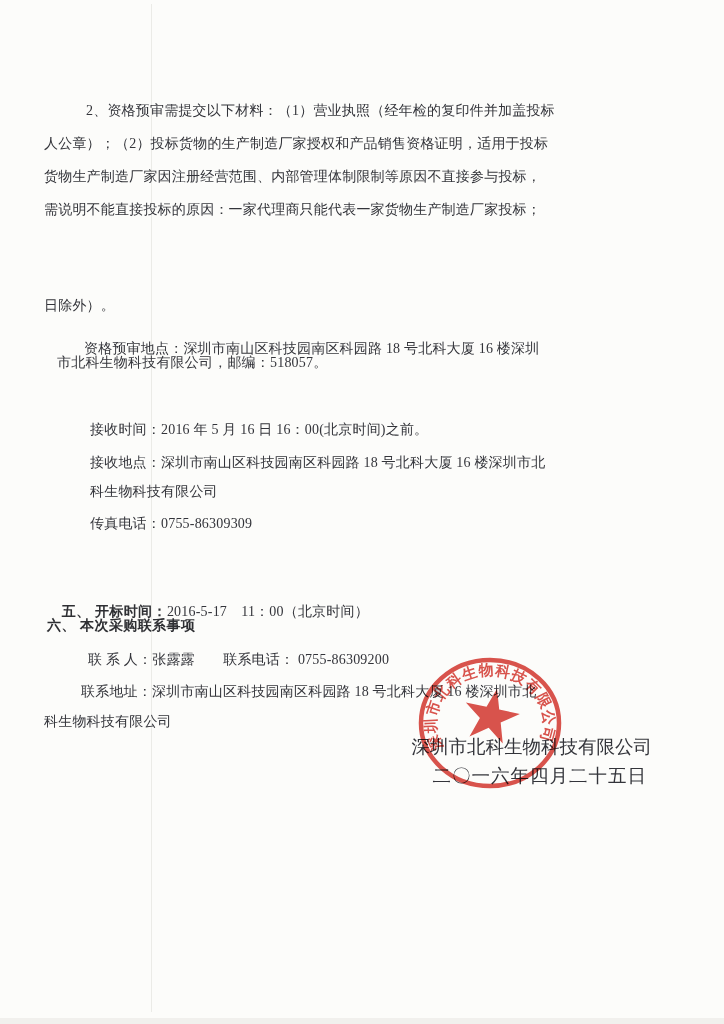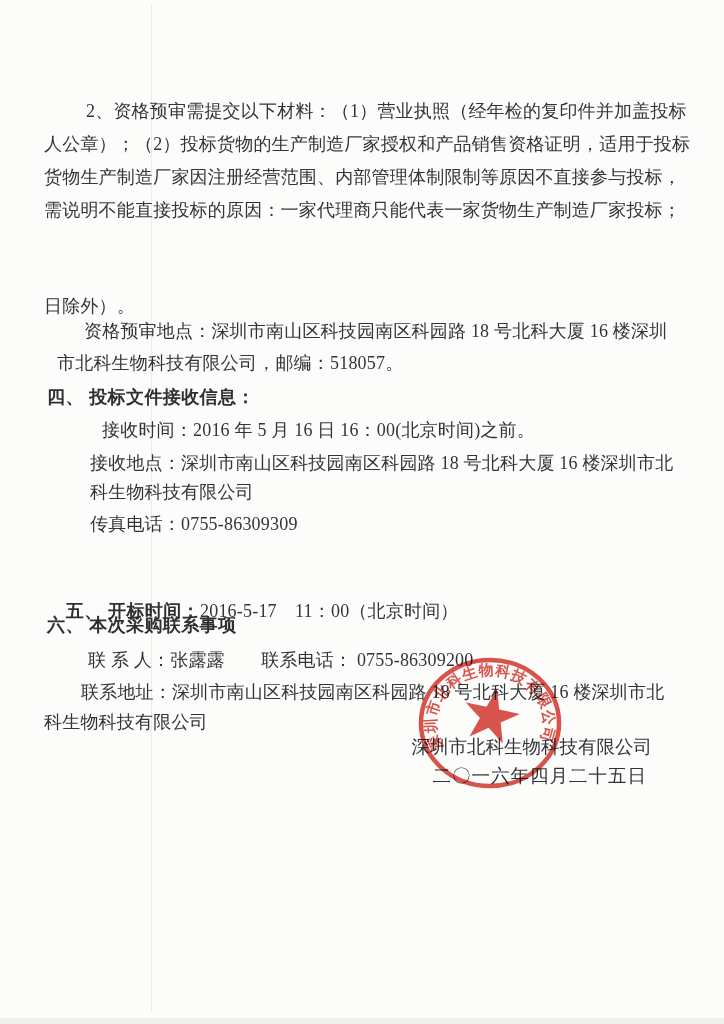--- a/index.html
+++ b/index.html
@@ -6,21 +6,21 @@
   .page{
     position:relative;
     width:724px;height:1024px;
     background:#fcfcfa;
     overflow:hidden;
     font-family:"Liberation Serif","DejaVu Serif",serif;
     color:#33343a;
   }
   .line{
     position:absolute;
-    font-size:18px;
+    font-size:14px;
     line-height:22px;
     white-space:pre;
     letter-spacing:0.2px;
   }
   .heading{
     font-family:"Liberation Sans","DejaVu Sans",sans-serif;
     font-weight:700;
     letter-spacing:0.4px;
     color:#2e2f33;
   }
@@ -64,25 +64,24 @@
 
   <div class="scan-line"></div>
 
   <div class="line" style="left:86px;top:100px">2、资格预审需提交以下材料：（1）营业执照（经年检的复印件并加盖投标</div>
   <div class="line" style="left:44px;top:133px">人公章）；（2）投标货物的生产制造厂家授权和产品销售资格证明，适用于投标</div>
   <div class="line" style="left:44px;top:199px">需说明不能直接投标的原因：一家代理商只能代表一家货物生产制造厂家投标；</div>
   <div class="line" style="left:44px;top:166px">货物生产制造厂家因注册经营范围、内部管理体制限制等原因不直接参与投标，</div>
 
   <div class="line" style="left:44px;top:295px">日除外）。</div>
 
-  <div class="line" style="left:84px;top:320px">资格预审地点：深圳市南山区科技园南区科园路 18 号北科大厦 16 楼深圳</div>
+  <div class="line" style="left:84px;top:338px">资格预审地点：深圳市南山区科技园南区科园路 18 号北科大厦 16 楼深圳</div>
   <div class="line" style="left:57px;top:352px">市北科生物科技有限公司，邮编：518057。</div>
 
-  <div class="line heading" style="left:47px;top:386px">四、 投标文件接收信息：</div>
-  <div class="line" style="left:102px;top:419px">接收时间：2016 年 5 月 16 日 16：00(北京时间)之前。</div>
+  <div class="line" style="left:90px;top:419px">接收时间：2016 年 5 月 16 日 16：00(北京时间)之前。</div>
   <div class="line" style="left:90px;top:452px">接收地点：深圳市南山区科技园南区科园路 18 号北科大厦 16 楼深圳市北</div>
   <div class="line" style="left:90px;top:481px">科生物科技有限公司</div>
   <div class="line" style="left:90px;top:513px">传真电话：0755-86309309</div>
 
   <div class="line" style="left:47px;top:578px">
     <span class="heading">五、 开标时间：</span><span class="value">2016-5-17　11：00（北京时间）</span>
   </div>
 
   <div class="line heading" style="left:47px;top:614px">六、 本次采购联系事项</div>
   <div class="line" style="left:88px;top:649px">联 系 人：张露露　　联系电话： 0755-86309200</div>

